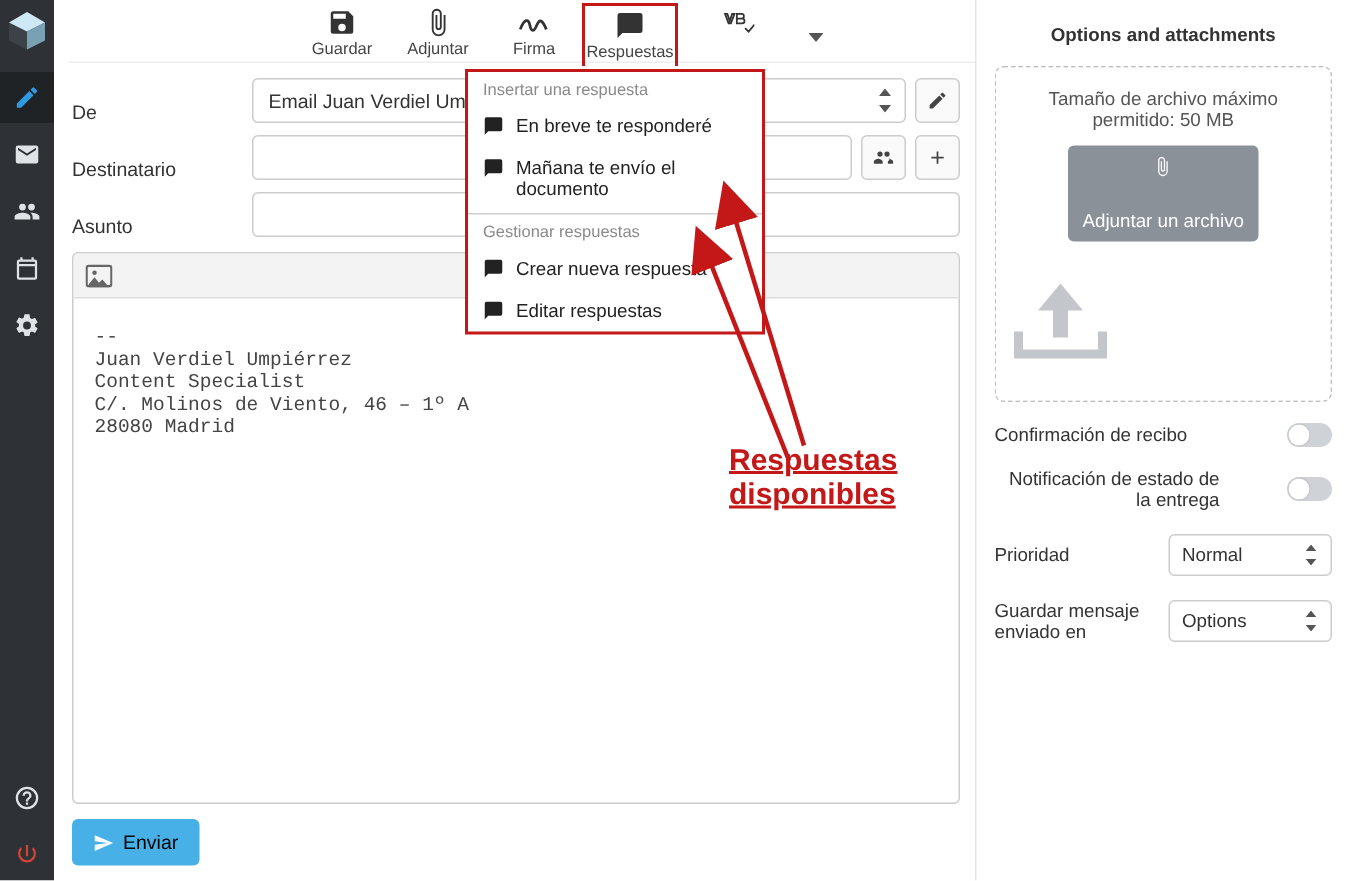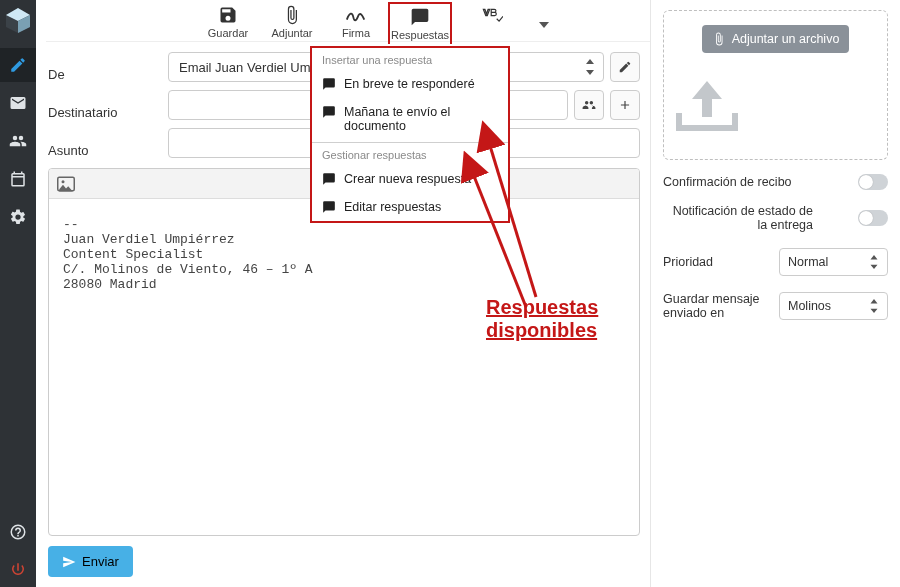--- a/index.html
+++ b/index.html
@@ -41,21 +41,21 @@
   .dd-item { display:flex; align-items:flex-start; gap:8px; padding:7px 10px; cursor:pointer; color:#222; }
   .dd-sep { border-top:1px solid #cfcfcf; margin-top:2px; }
   
   .annot { position:absolute; left:300px; top:40px; width:320px; height:300px; pointer-events:none; z-index:11; }
   .annot-label { position:absolute; left:450px; top:254px; color:#c41717; font-weight:700; font-size:20px; line-height:1.15; text-decoration:underline; text-decoration-thickness:2px; z-index:11; pointer-events:none; }
   
   .side { width:250px; border-left:1px solid #e6e6e6; padding:10px 12px; font-size:12.5px; color:#333; }
   .side h3 { font-size:12.5px; font-weight:700; text-align:center; margin:6px 0 14px; }
   .dropzone { border:1px dashed #bfbfbf; border-radius:6px; padding:14px 8px 18px; text-align:center; }
   .dz-text { font-size:12.5px; color:#555; margin-bottom:10px; }
-  .attach-btn { background:#8a9199; color:#fff; border:none; border-radius:4px; padding:7px 10px; font-size:12.5px; cursor:pointer; display:inline-flex; align-items:center; gap:6px; }
+  .attach-btn { background:#8a9199; color:#fff; border:none; border-radius:4px; padding:7px 10px; font-size:12.5px; cursor:pointer; display:inline-flex; align-items:center; gap:22px;flex-direction:column; }
   .upload-ic { margin:22px auto 6px; color:#b9bdc1; }
   .optrow { display:flex; align-items:center; justify-content:space-between; margin:14px 0 0; }
   .optrow .olbl { max-width:150px;text-align:right; }
   .toggle { width:30px; height:16px; border-radius:8px; background:#cfd3d7; position:relative; cursor:pointer; }
   .toggle::after { content:""; position:absolute; width:14px; height:14px; background:#fff; border-radius:50%; top:1px; left:1px; box-shadow:0 0 1px rgba(0,0,0,.3); }
   .selrow { display:flex; align-items:center; margin-top:16px; gap:8px; }
   .selrow .olbl { width:108px; }
   .sel { flex:1; height:28px; border:1px solid #ccc; border-radius:4px; display:flex; align-items:center; justify-content:space-between; padding:0 8px; background:#fff; cursor:pointer; font-size:12.5px; }
   svg { display:block; }
 </style>
@@ -276,21 +276,23 @@
         <line x1="200" y1="215" x2="148" y2="44" stroke="#c41717" stroke-width="3" marker-end="url(#ah)"></line>
         <line x1="190" y1="225" x2="130" y2="74" stroke="#c41717" stroke-width="3" marker-end="url(#ah)"></line>
       </svg>
       <div class="annot-label">
         <span>Respuestas</span><br><span>disponibles</span>
       </div>
     </div>
   </div>
 
   <div class="side">
+    <h3>Options and attachments</h3>
     <div class="dropzone">
+      <div class="dz-text">Tamaño de archivo máximo permitido: 50 MB</div>
       <button class="attach-btn">
         <span>
             <svg width="14" height="14" viewBox="0 0 24 24" fill="#fff">
               <path d="M16.5 6v11.5a4 4 0 0 1-8 0V5a2.5 2.5 0 0 1 5 0v10.5a1 1 0 0 1-2 0V6H10v9.5a2.5 2.5 0 0 0 5 0V5a4 4 0 0 0-8 0v12.5a5.5 5.5 0 0 0 11 0V6z"></path>
             </svg>
           </span>
         <span>Adjuntar un archivo</span>
       </button>
       <div class="upload-ic">
         <svg width="70" height="60" viewBox="0 0 70 60" fill="#c3c7cb">
@@ -315,21 +317,21 @@
         <span>
             <svg width="10" height="14" viewBox="0 0 10 16" fill="#555">
               <path d="M5 0 9 5H1zM5 16 1 11h8z"></path>
             </svg>
           </span>
       </div>
     </div>
     <div class="selrow">
       <span class="olbl">Guardar mensaje enviado en</span>
       <div class="sel">
-        <span>Molinos</span>
+        <span>Options</span>
         <span>
             <svg width="10" height="14" viewBox="0 0 10 16" fill="#555">
               <path d="M5 0 9 5H1zM5 16 1 11h8z"></path>
             </svg>
           </span>
       </div>
     </div>
   </div>
 </div>
 

